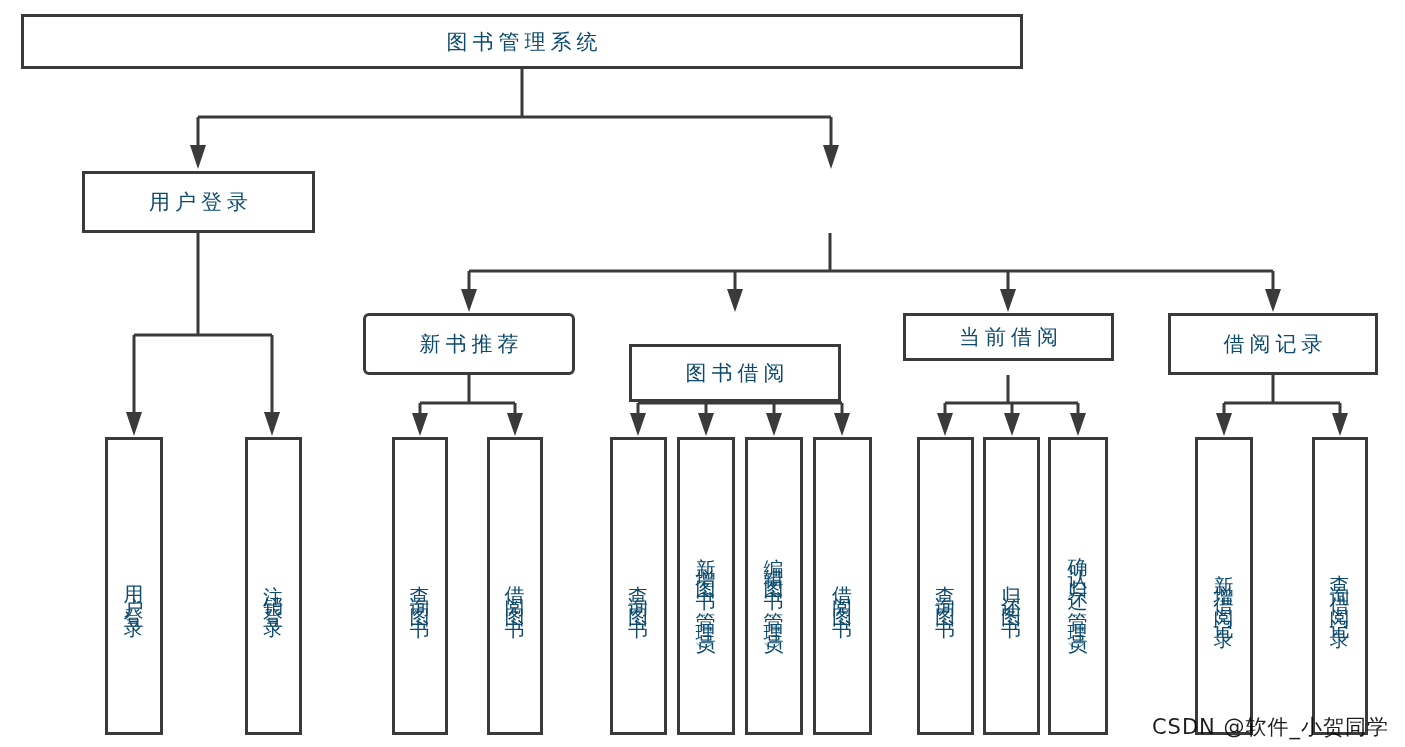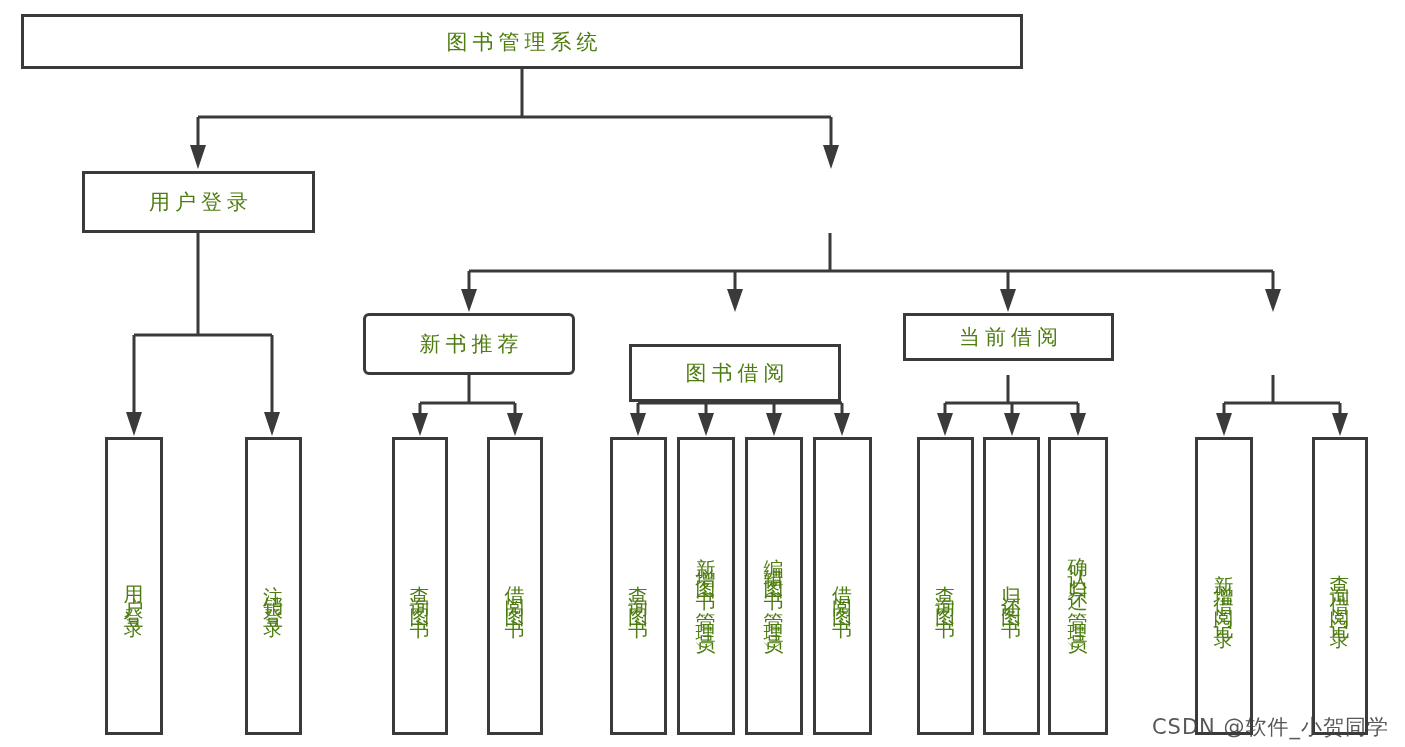--- a/index.html
+++ b/index.html
@@ -8,21 +8,21 @@
     width:1405px;height:747px;
     background:#ffffff;
     font-family:"DejaVu Sans","Liberation Sans",sans-serif;
     overflow:hidden;
   }
   .node{
     position:absolute;
     box-sizing:border-box;
     border:3px solid #3a3a3a;
     background:#ffffff;
-    color:#4d7c0f;
+    color:#0c4a6e;
     display:flex;
     align-items:center;
     justify-content:center;
   }
   .h-node{
     font-size:21px;
     letter-spacing:5px;
     padding-left:5px; 
     white-space:nowrap;
   }
@@ -39,21 +39,21 @@
     position:absolute;left:0;top:0;
     pointer-events:none;
   }
   #wires path{stroke:#3a3a3a;stroke-width:3;fill:none;}
   #wires polygon{fill:#3a3a3a;stroke:none;}
   .watermark{
     position:absolute;
     top:713px;right:16px;
     font-size:21px;
     letter-spacing:1px;
-    color:#404040;
+    color:#000000;
     opacity:.88;
     z-index:6;
     white-space:nowrap;
   }
 </style>
 </head>
 <body>
 
 <div id="canvas">
 
@@ -93,20 +93,21 @@
     <polygon points="1332,413 1348,413 1340,436"></polygon>
   </svg>
 
   <div class="node h-node" style="left:21px;top:14px;width:1002px;height:55px;">图书管理系统</div>
 
   <div class="node h-node" style="left:82px;top:171px;width:233px;height:62px;">用户登录</div>
 
   <div class="node h-node" style="left:363px;top:313px;width:212px;height:62px;border-radius:6px;">新书推荐</div>
   <div class="node h-node" style="left:629px;top:323px;width:212px;height:58px;margin-top:21px;">图书借阅</div>
   <div class="node h-node" style="left:903px;top:313px;width:211px;height:48px;">当前借阅</div>
+  <div class="node h-node" style="left:1168px;top:313px;width:210px;height:62px;">借阅记录</div>
 
   <div class="node v-node" style="left:105px;top:437px;width:58px;height:298px;">用户登录</div>
   <div class="node v-node" style="left:245px;top:437px;width:57px;height:298px;">注销登录</div>
 
   <div class="node v-node" style="left:392px;top:437px;width:56px;height:298px;">查询图书</div>
   <div class="node v-node" style="left:487px;top:437px;width:56px;height:298px;">借阅图书</div>
 
   <div class="node v-node" style="left:610px;top:437px;width:57px;height:298px;">查询图书</div>
   <div class="node v-node" style="left:677px;top:437px;width:58px;height:298px;">新增图书（管理员）</div>
   <div class="node v-node" style="left:745px;top:437px;width:58px;height:298px;">编辑图书（管理员）</div>

